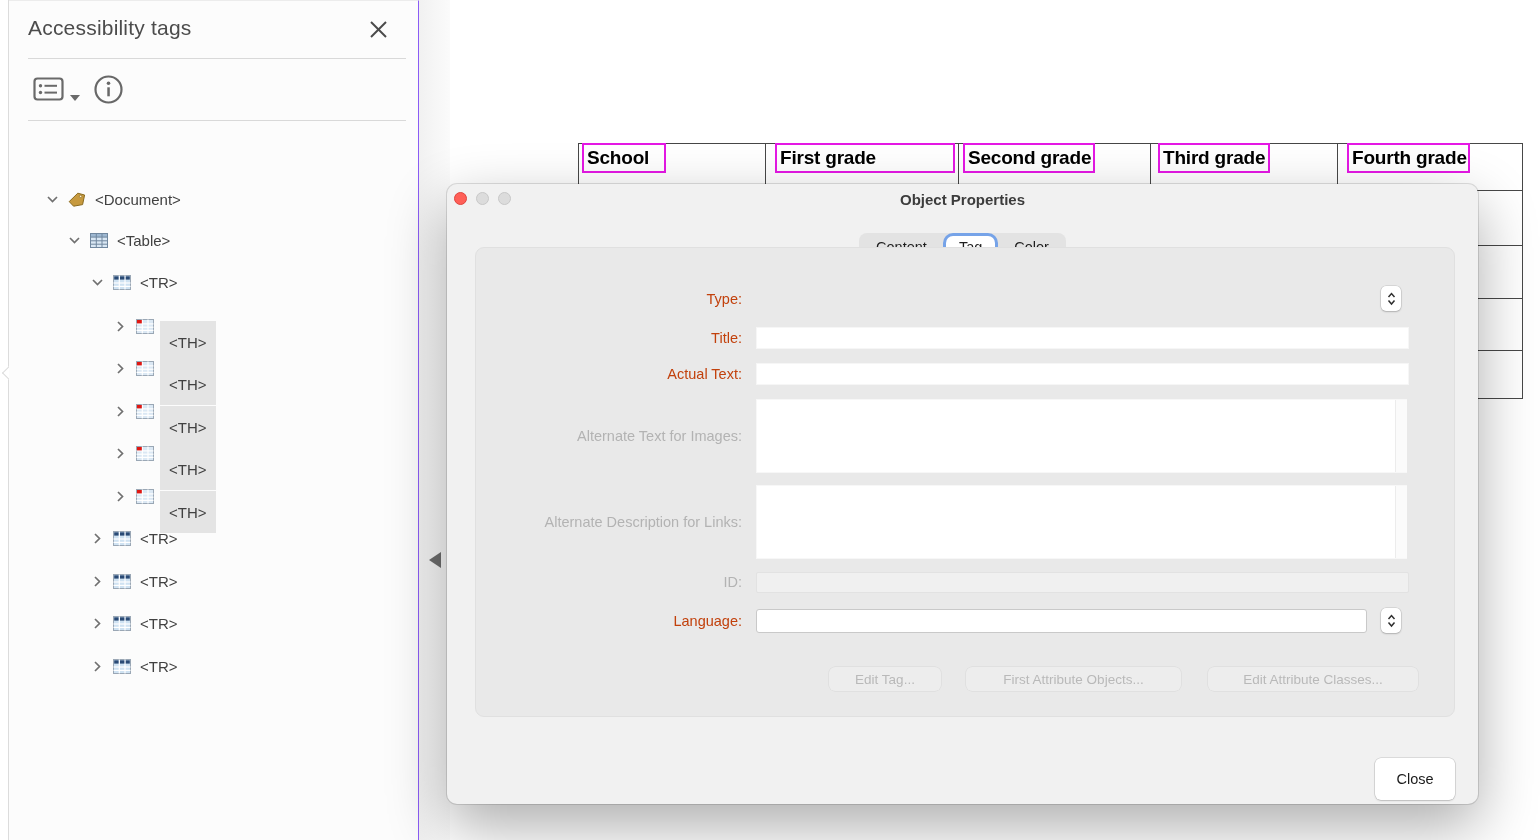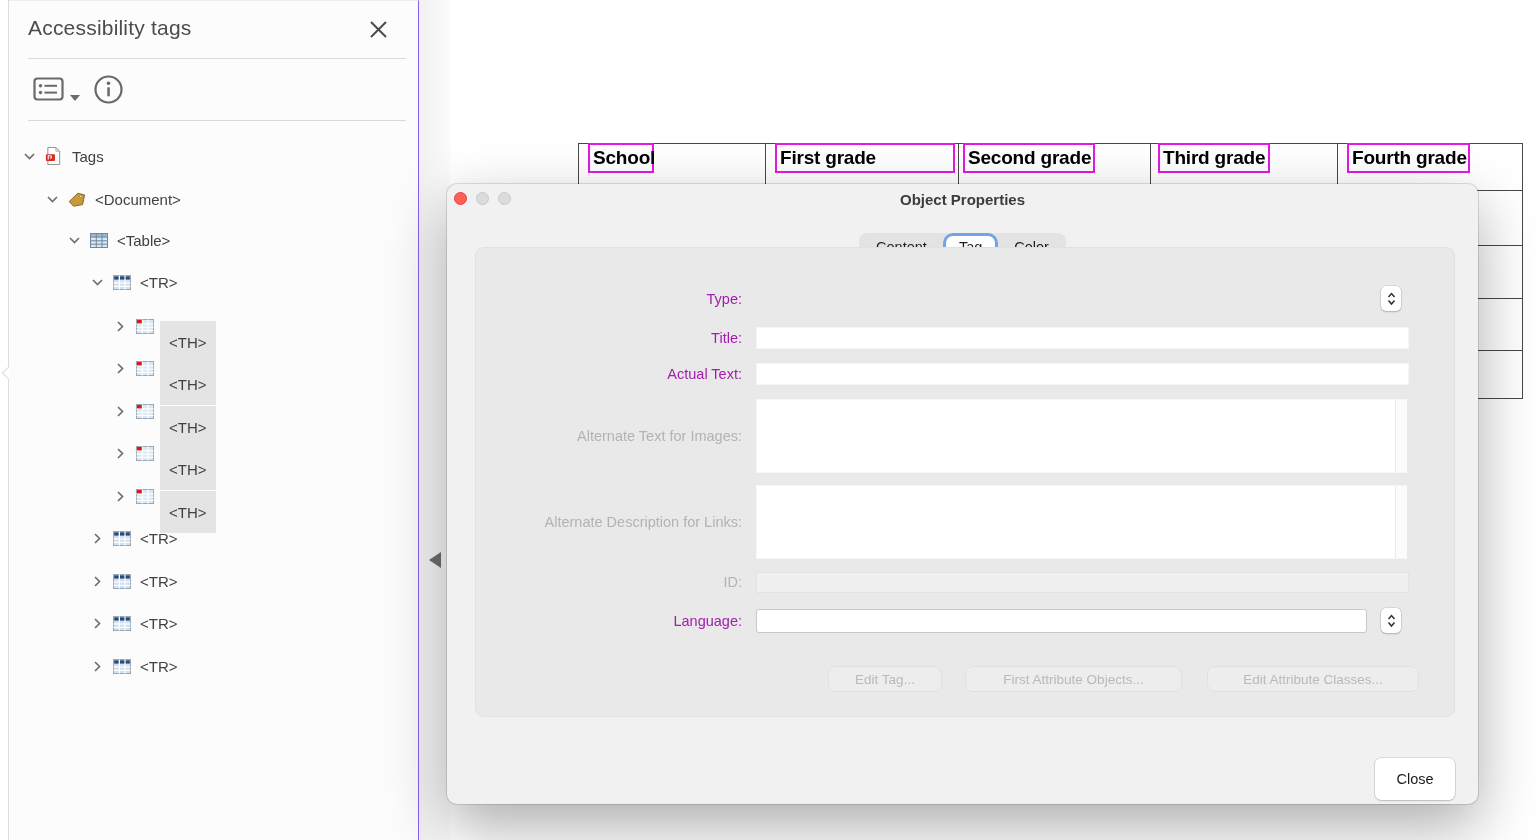--- a/index.html
+++ b/index.html
@@ -56,21 +56,21 @@
   .t-g1{left:29px;background:#dcdcdc;border:1px solid #c8c8c8;}
   .t-g2{left:51px;background:#dcdcdc;border:1px solid #c8c8c8;}
 
   .tabs{position:absolute;left:0;right:0;top:49px;display:flex;justify-content:center;}
   .seg-ctl{display:flex;align-items:center;background:#e3e3e3;border-radius:8px;height:29px;padding:0 2px;}
   .seg{font-size:14.5px;color:#1e1e1e;padding:0 15px;height:23px;line-height:23px;border-radius:7px;cursor:pointer;}
   .seg.selected{background:#fff;box-shadow:0 0 0 3px #76a3e8;margin:0 4px;padding:0 13px;}
 
   .panel{position:absolute;left:28px;top:63px;width:980px;height:470px;background:#e9e9e9;
          border-radius:9px;border:1px solid #e0e0e0;box-sizing:border-box;}
-  .flabel{position:absolute;left:0;width:266px;text-align:right;font-size:14.5px;color:#a21caf;}
+  .flabel{position:absolute;left:0;width:266px;text-align:right;font-size:14.5px;color:#c2410c;}
   .flabel.dis{color:#b3b3b3;}
   .tfield{position:absolute;box-sizing:border-box;font-family:"Liberation Sans",sans-serif;}
   input.tfield{font-size:14px;color:#1d1d1d;padding:0 8px;outline:none;}
   .bordered{background:#fff;border:1px solid #c9c9c9;border-radius:3px;}
   .plain{background:#fff;border:none;box-shadow:inset 0 0 0 1px rgba(0,0,0,.035);}
   .tarea{position:absolute;background:#fff;box-shadow:inset 0 0 0 1px rgba(0,0,0,.03);}
   .tarea .sbtrack{position:absolute;top:1px;bottom:1px;right:0;width:11px;background:#fbfbfb;border-left:1px solid #ececec;}
   .disfield{position:absolute;background:#f0f0f0;border:1px solid #e2e2e2;box-sizing:border-box;border-radius:2px;}
   .stepper{position:absolute;width:20px;height:25px;background:#fff;border-radius:5px;
            box-shadow:0 0 0 .5px rgba(0,0,0,.15),0 1px 2px rgba(0,0,0,.18);
@@ -167,33 +167,20 @@
     </div>
     <div class="sb-info">
       <svg width="31" height="31">
           <circle cx="15.5" cy="15.5" r="13" fill="none" stroke="#686868" stroke-width="2.2"></circle>
           <rect x="14.3" y="13.3" width="2.5" height="9" fill="#686868"></rect>
           <circle cx="15.5" cy="9.3" r="1.8" fill="#686868"></circle>
         </svg>
     </div>
     <div class="sb-div2"></div>
 
-    <div class="trow d0" style="top:134px">
-      <span class="chev">
-          <svg width="13" height="13">
-            <use href="#i-chev-down"></use>
-          </svg>
-        </span>
-      <span class="ticon">
-          <svg width="17" height="20" viewBox="0 0 18 20">
-            <use href="#i-pdf"></use>
-          </svg>
-        </span>
-      <span class="tlabel">Tags</span>
-    </div>
     <div class="trow d1" style="top:177px">
       <span class="chev">
           <svg width="13" height="13">
             <use href="#i-chev-down"></use>
           </svg>
         </span>
       <span class="ticon">
           <svg width="18" height="16" viewBox="0 0 18 16">
             <use href="#i-tag"></use>
           </svg>
@@ -359,21 +346,21 @@
       <div class="hl" style="top:155px"></div>
       <div class="hl" style="top:207px"></div>
       <div class="hl" style="top:255px"></div>
       <div class="vl" style="left:0"></div>
       <div class="vl" style="left:187px"></div>
       <div class="vl" style="left:380px"></div>
       <div class="vl" style="left:572px"></div>
       <div class="vl" style="left:759px"></div>
       <div class="vl" style="left:944px"></div>
 
-      <div class="hcell" style="left:10px;width:66px">
+      <div class="hcell" style="left:4px;width:84px">
           <span>School</span>
         </div>
       <div class="hcell" style="left:197px;width:180px">
           <span>First grade</span>
         </div>
       <div class="hcell" style="left:385px;width:132px">
           <span>Second grade</span>
         </div>
       <div class="hcell" style="left:580px;width:112px">
           <span>Third grade</span>

